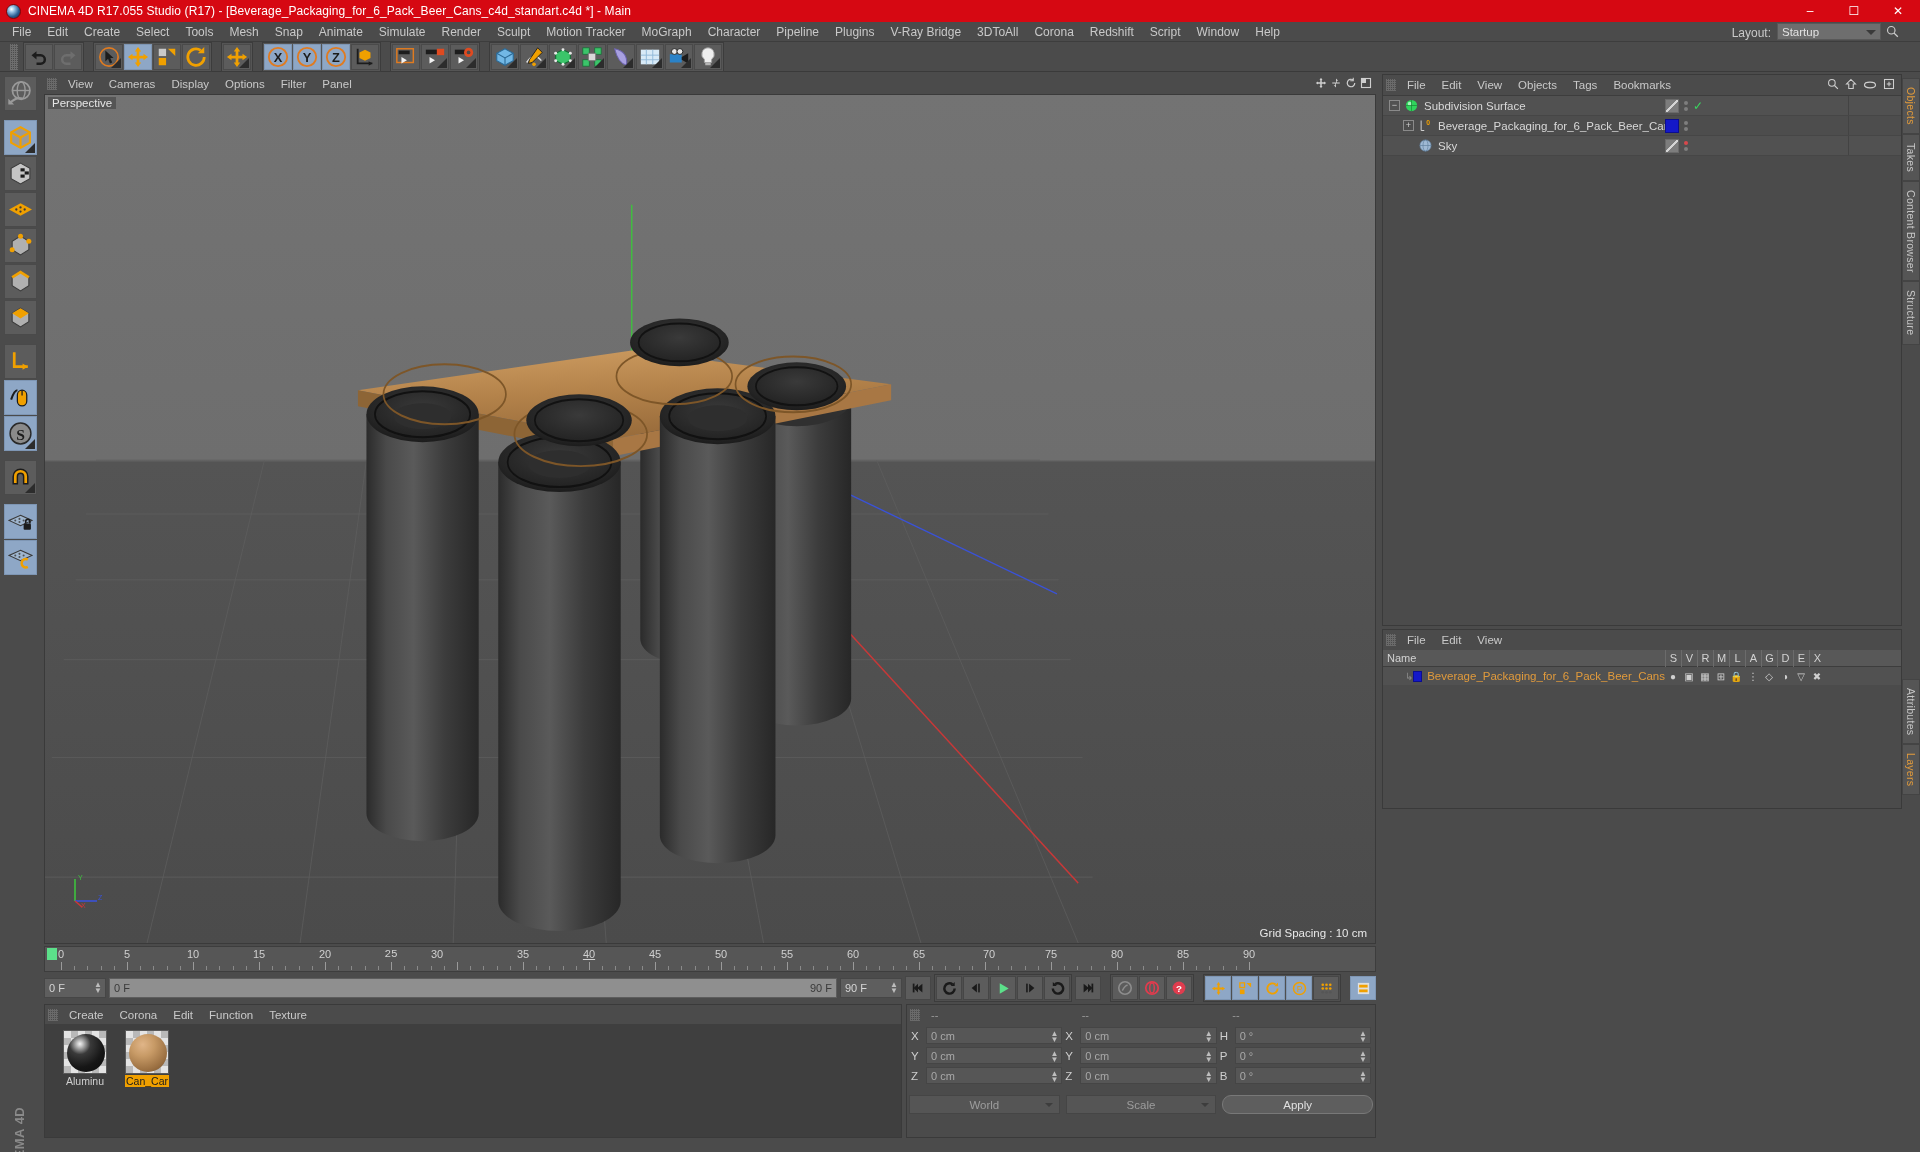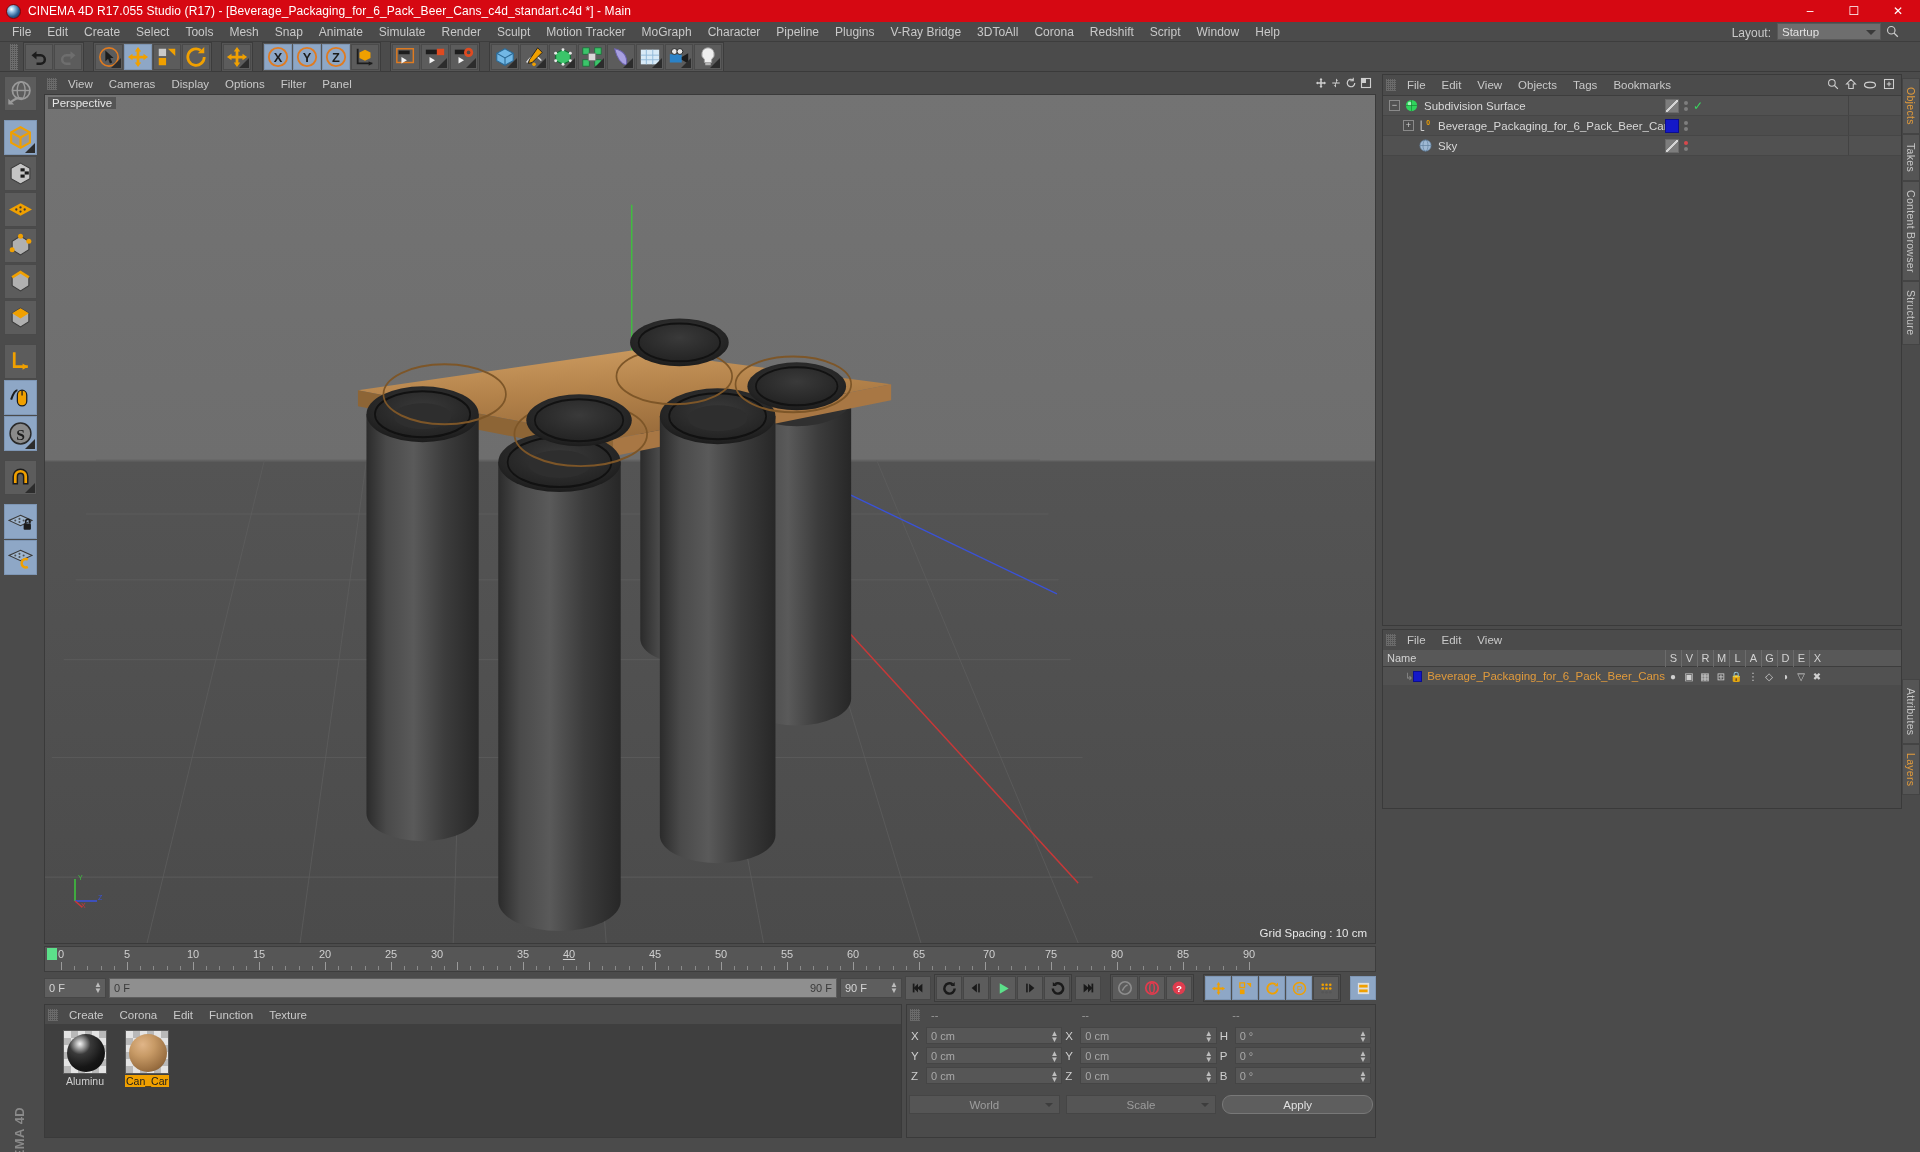--- a/index.html
+++ b/index.html
@@ -768,39 +768,39 @@
             <div class="tltick" style="left: 227.2px; height: 4px; background: rgb(138, 138, 138);"></div>
             <div class="tltick" style="left: 240.4px; height: 4px; background: rgb(138, 138, 138);"></div>
             <div class="tltick" style="left: 253.6px; height: 4px; background: rgb(138, 138, 138);"></div>
             <div class="tltick" style="left: 266.8px; height: 4px; background: rgb(138, 138, 138);"></div>
             <div class="tlnum" style="left: 280px;">20</div>
             <div class="tltick" style="left: 280px; height: 8px;"></div>
             <div class="tltick" style="left: 293.2px; height: 4px; background: rgb(138, 138, 138);"></div>
             <div class="tltick" style="left: 306.4px; height: 4px; background: rgb(138, 138, 138);"></div>
             <div class="tltick" style="left: 319.6px; height: 4px; background: rgb(138, 138, 138);"></div>
             <div class="tltick" style="left: 332.8px; height: 4px; background: rgb(138, 138, 138);"></div>
-            <div class="tlnum" style="left: 346px;">25</div>
+            <div class="tlnum" style="left: 346px; font-family: Liberation Mono, monospace;">25</div>
             <div class="tltick" style="left: 346px; height: 8px;"></div>
             <div class="tltick" style="left: 359.2px; height: 4px; background: rgb(138, 138, 138);"></div>
             <div class="tltick" style="left: 372.4px; height: 4px; background: rgb(138, 138, 138);"></div>
             <div class="tltick" style="left: 385.6px; height: 4px; background: rgb(138, 138, 138);"></div>
             <div class="tltick" style="left: 398.8px; height: 4px; background: rgb(138, 138, 138);"></div>
             <div class="tlnum" style="left: 392px;">30</div>
             <div class="tltick" style="left: 412px; height: 8px;"></div>
             <div class="tltick" style="left: 425.2px; height: 4px; background: rgb(138, 138, 138);"></div>
             <div class="tltick" style="left: 438.4px; height: 4px; background: rgb(138, 138, 138);"></div>
             <div class="tltick" style="left: 451.6px; height: 4px; background: rgb(138, 138, 138);"></div>
             <div class="tltick" style="left: 464.8px; height: 4px; background: rgb(138, 138, 138);"></div>
             <div class="tlnum" style="left: 478px;">35</div>
             <div class="tltick" style="left: 478px; height: 8px;"></div>
             <div class="tltick" style="left: 491.2px; height: 4px; background: rgb(138, 138, 138);"></div>
             <div class="tltick" style="left: 504.4px; height: 4px; background: rgb(138, 138, 138);"></div>
             <div class="tltick" style="left: 517.6px; height: 4px; background: rgb(138, 138, 138);"></div>
             <div class="tltick" style="left: 530.8px; height: 4px; background: rgb(138, 138, 138);"></div>
-            <div class="tlnum" style="left: 524px; text-decoration: underline;">40</div>
+            <div class="tlnum" style="left: 544px; text-decoration: underline;">40</div>
             <div class="tltick" style="left: 544px; height: 8px;"></div>
             <div class="tltick" style="left: 557.2px; height: 4px; background: rgb(138, 138, 138);"></div>
             <div class="tltick" style="left: 570.4px; height: 4px; background: rgb(138, 138, 138);"></div>
             <div class="tltick" style="left: 583.6px; height: 4px; background: rgb(138, 138, 138);"></div>
             <div class="tltick" style="left: 596.8px; height: 4px; background: rgb(138, 138, 138);"></div>
             <div class="tlnum" style="left: 610px;">45</div>
             <div class="tltick" style="left: 610px; height: 8px;"></div>
             <div class="tltick" style="left: 623.2px; height: 4px; background: rgb(138, 138, 138);"></div>
             <div class="tltick" style="left: 636.4px; height: 4px; background: rgb(138, 138, 138);"></div>
             <div class="tltick" style="left: 649.6px; height: 4px; background: rgb(138, 138, 138);"></div>

